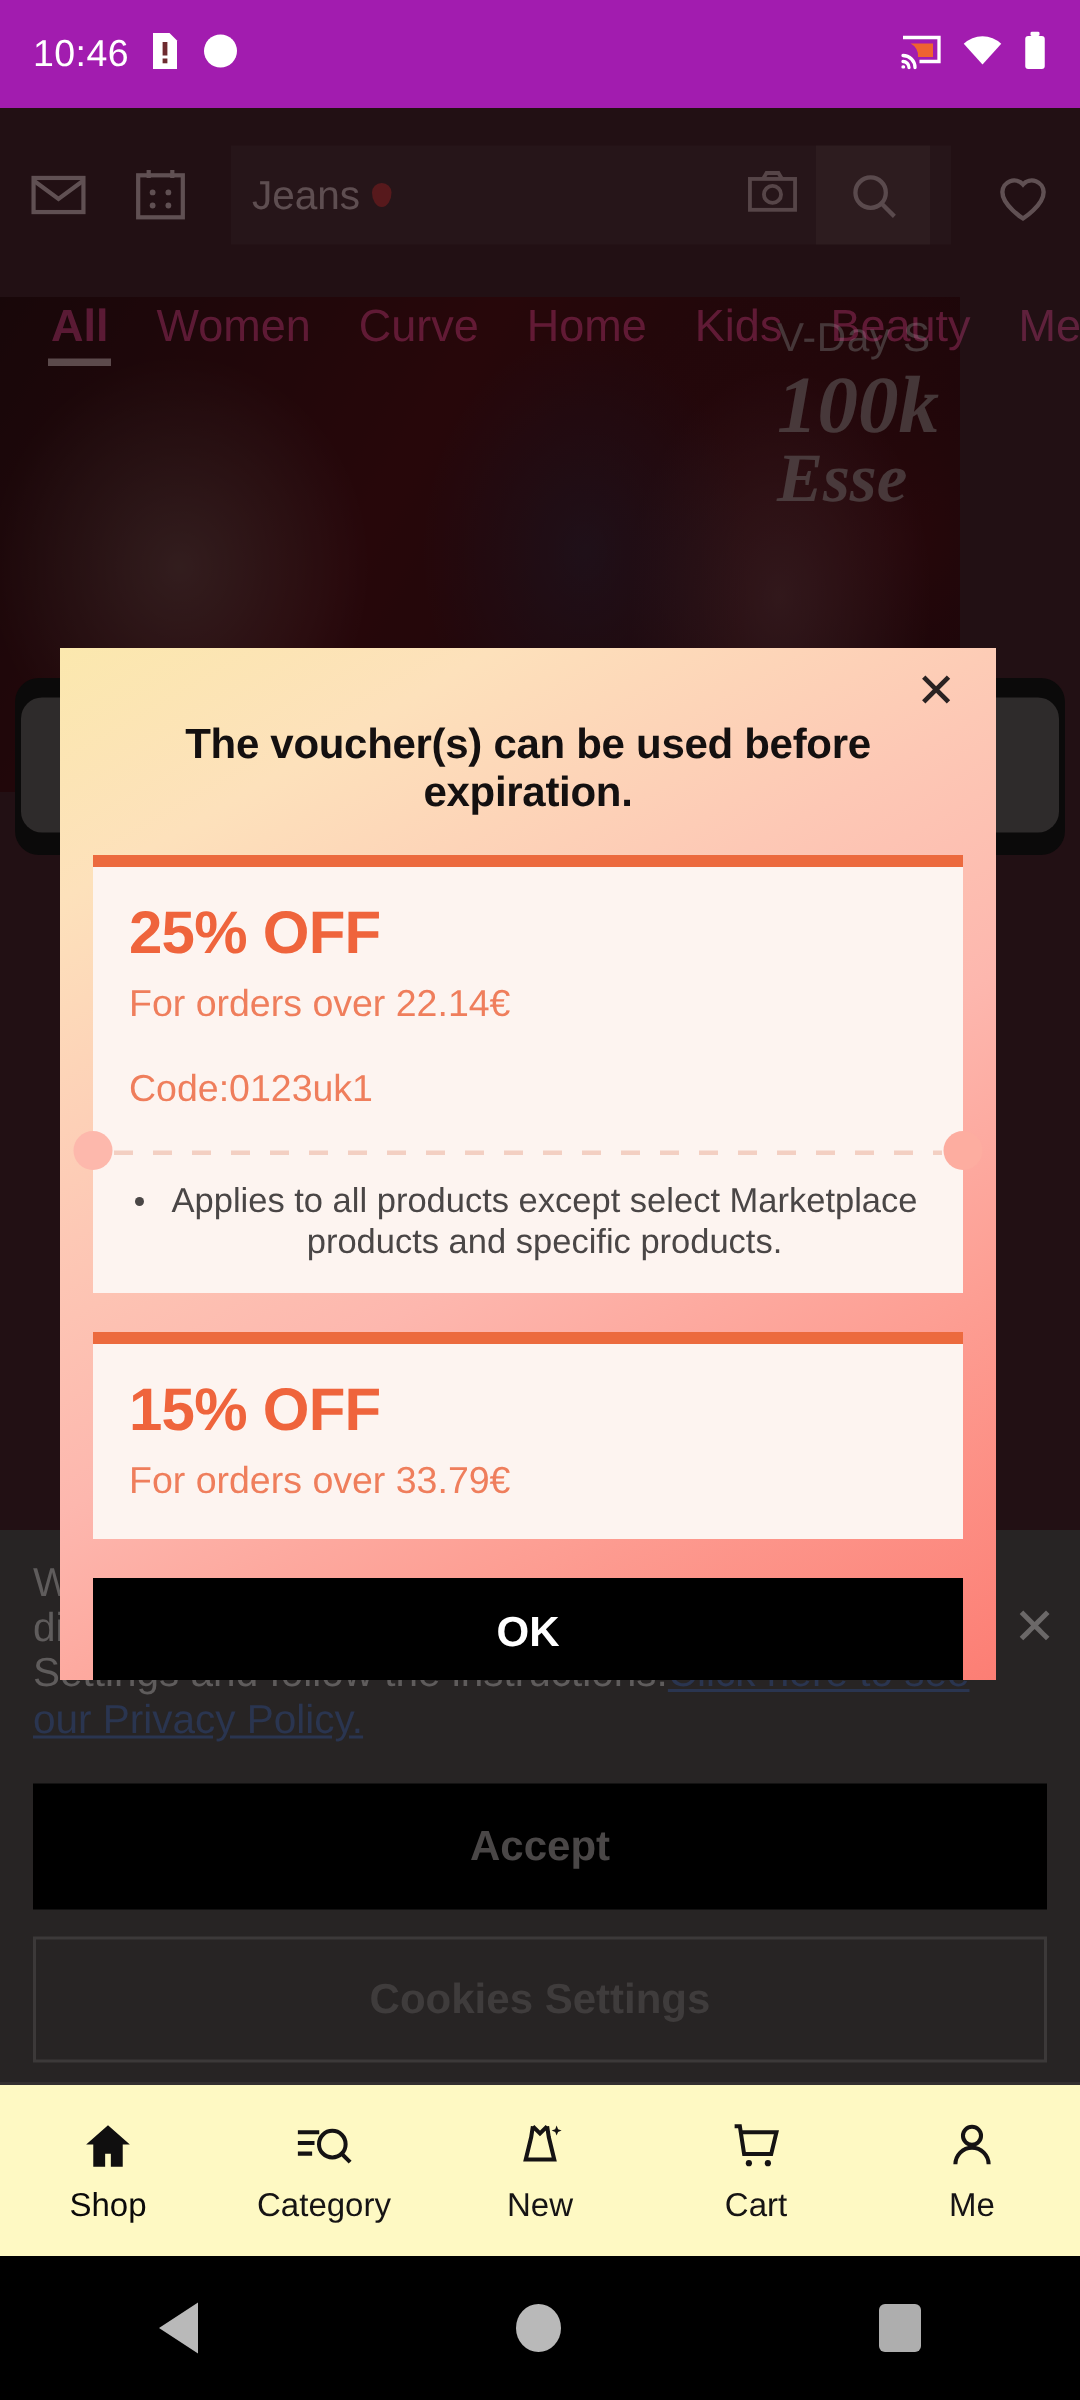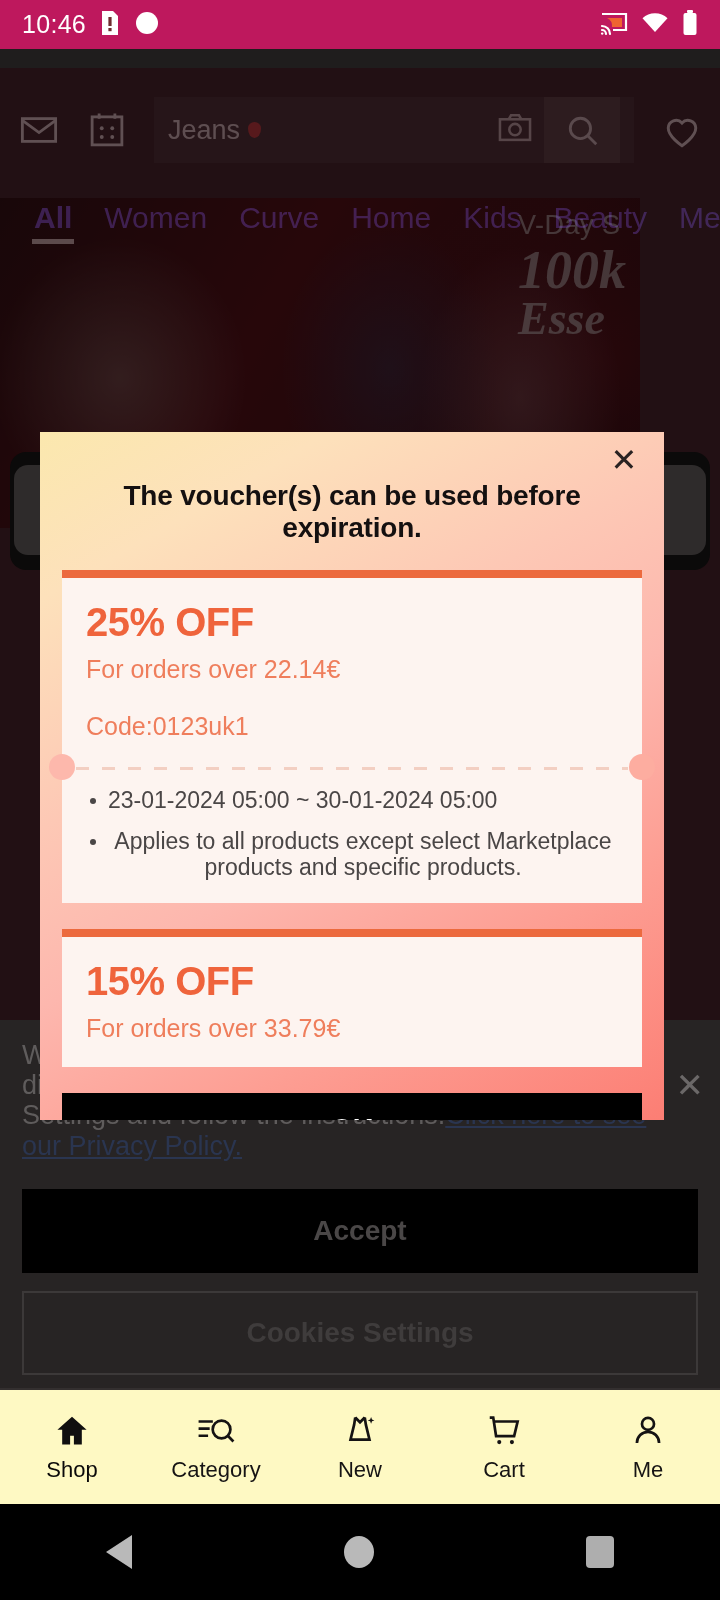--- a/index.html
+++ b/index.html
@@ -12,22 +12,22 @@
   #screen {
     position: relative;
     width: 720px; height: 1600px;
     background: #1f1d1d;
     overflow: hidden;
   }
 
   
   #statusbar {
     position: absolute; top: 0; left: 0;
-    width: 720px; height: 49px;
-    background: #be185d;
+    width: 720px; height: 72px;
+    background: #a21caf;
     display: flex; align-items: center;
     padding: 0 22px;
     z-index: 60;
     gap: 44px;
   }
   #statusbar .sb-left { display: flex; align-items: center; gap: 14px; }
   #statusbar .sb-right { margin-left: auto; display: flex; align-items: center; gap: 13px; }
   .sb-time { color: #fff; font-size: 25px; font-weight: 500; letter-spacing: .3px; }
   .sb-icon { display: block; }
 
@@ -80,21 +80,21 @@
   .sbtn { width: 76px; height: 66px; background: rgba(255,255,255,.10); display: flex; align-items: center; justify-content: center; }
 
   
   .cattabs {
     position: absolute; top: 122px; left: 0;
     width: 720px; height: 56px;
     display: flex; align-items: center; gap: 0;
     padding: 0 18px;
     opacity: .30;
   }
-  .cattabs .tab { color: #8b5cf6; font-size: 30px; padding: 0 16px; white-space: nowrap; position: relative; }
+  .cattabs .tab { color: #ec4899; font-size: 30px; padding: 0 16px; white-space: nowrap; position: relative; }
   .cattabs .tab.active { font-weight: 700; }
   .cattabs .tab.active::after {
     content: ""; position: absolute; left: 14px; right: 14px; bottom: -9px; height: 5px; background: #efe4e4;
   }
   .cattabs .burger { margin-left: auto; width: 44px; height: 30px; display: flex; flex-direction: column; justify-content: space-between; }
   .cattabs .burger i { display: block; height: 4px; background: #efe4e4; }
 
   
   #cookiebanner {
     position: absolute; left: 0; top: 1020px;
@@ -386,21 +386,20 @@
         <div class="v-min">For orders over 22.14€</div>
         <div class="v-code">Code:0123uk1</div>
       </div>
       <div class="v-sep">
         <span class="notch l"></span>
         <span class="dash"></span>
         <span class="notch r"></span>
       </div>
       <div class="v-bot">
         <ul class="v-terms">
-          <li>23-01-2024  05:00 ~ 30-01-2024  05:00</li>
           <li>Applies to all products except select Marketplace products and specific products.</li>
         </ul>
       </div>
     </div>
 
     <div class="voucher short">
       <div class="v-top">
         <div class="v-pct">15% OFF</div>
         <div class="v-min">For orders over 33.79€</div>
       </div>

